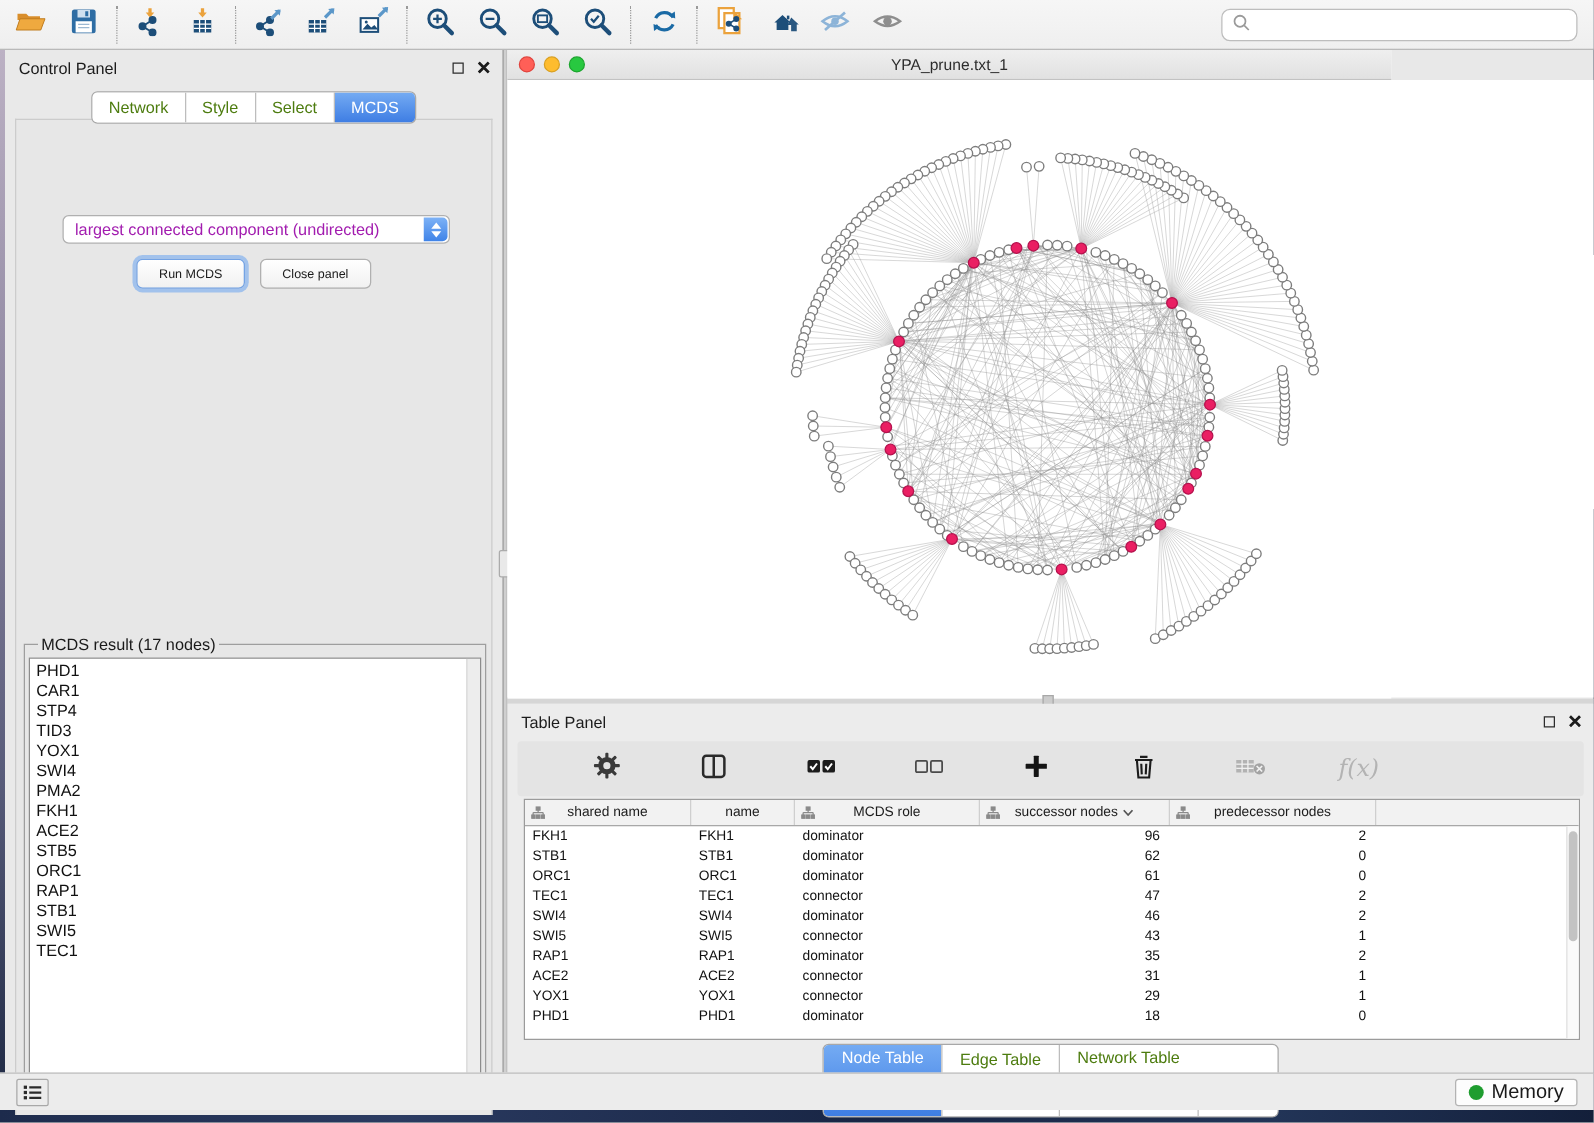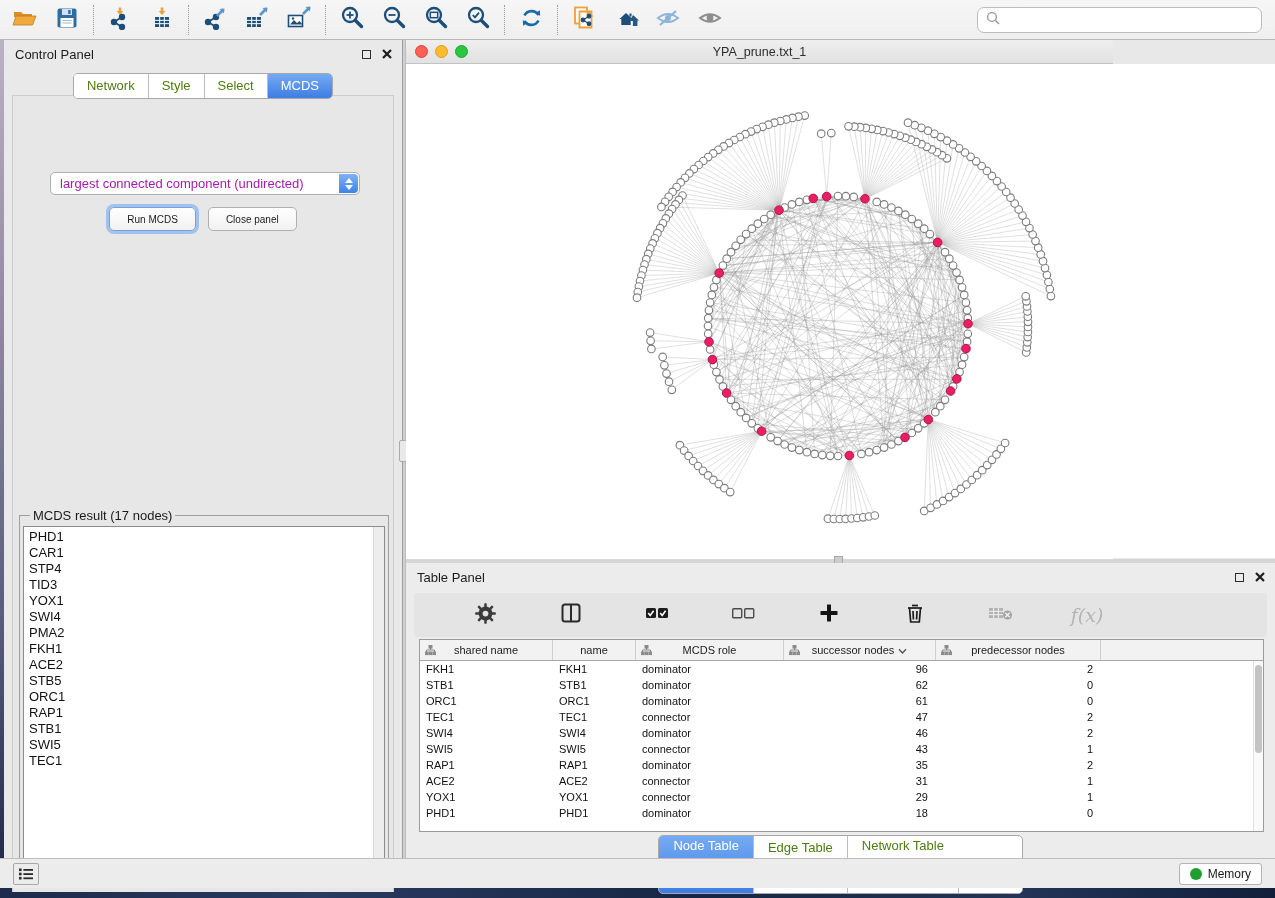--- a/index.html
+++ b/index.html
@@ -97,21 +97,21 @@
   #t-scroll { position:absolute; right:0; top:21px; bottom:0; width:10px; background:#fafafa; border-left:1px solid #e0e0e0; }
   #t-thumb { position:absolute; left:1px; right:1px; top:4px; height:88px; background:#c3c3c3; border-radius:4px; }
   #tp-tabs { position:absolute; left:0; right:0; top:272px; display:flex; justify-content:center; }
 
   
   #status-bar { position:absolute; left:0; top:858px; width:1275px; height:30px; background:#ececec;
                 border-top:1px solid #bdbdbd; }
   #list-btn { position:absolute; left:13px; top:4px; width:26px; height:22px; background:#ececec;
               border:1px solid #a8a8a8; border-radius:2px; display:flex; align-items:center; justify-content:center; }
   #memory-btn { position:absolute; right:13px; top:4px; height:22px; background:#fdfdfd; border:1px solid #b3b3b3;
-                border-radius:3px; display:flex; align-items:center; gap:6px; padding:0 10px; font-size:12px; color:#1a1a1a; }
+                border-radius:3px; display:flex; align-items:center; gap:6px; padding:0 10px; font-size:16px; color:#1a1a1a; }
   #memory-dot { width:12px; height:12px; border-radius:50%; }
 </style>
 </head>
 <body>
 
 <div id="app">
 
   <div id="toolbar">
     <div id="toolbar-groups" style="display:flex;align-items:center;">
         <div class="tb-group">

